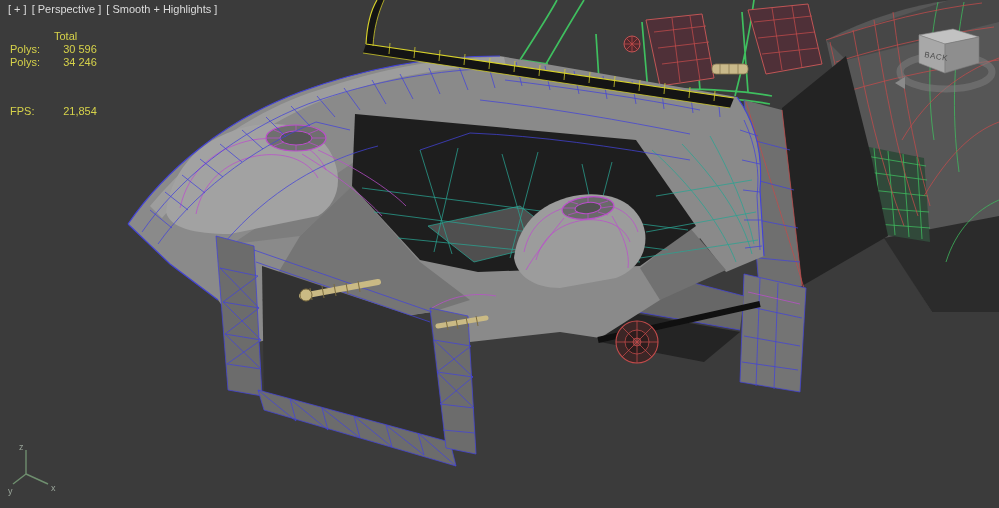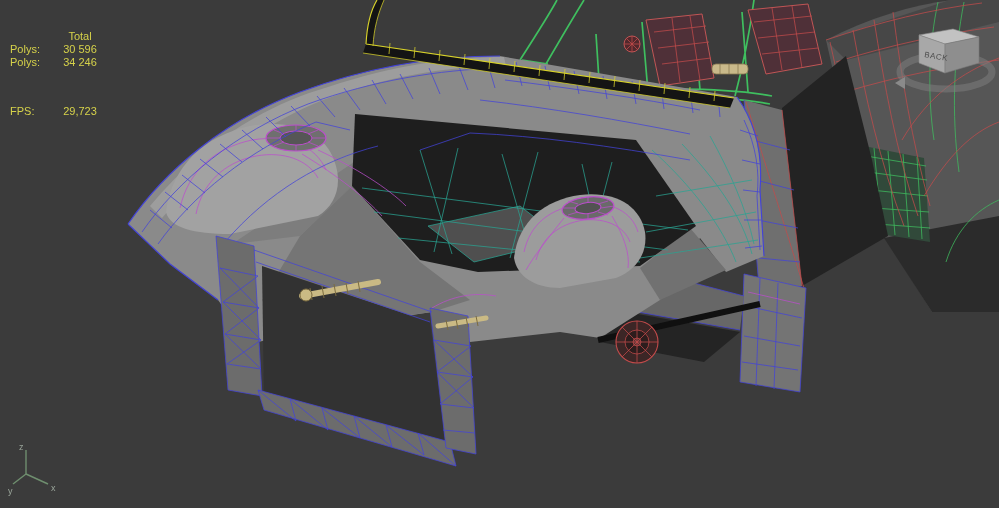--- a/index.html
+++ b/index.html
@@ -16,21 +16,21 @@
   .nf{fill:none}
   .wb{stroke:var(--wire-blue)} .wp{stroke:var(--wire-purple)} .wt{stroke:var(--wire-teal)}
   .wg{stroke:var(--wire-green)} .wr{stroke:var(--wire-red)} .wy{stroke:var(--wire-yellow)}
   .thin{stroke-width:.75} .w1{stroke-width:1.15} .w2{stroke-width:1.7}
   
   .viewport-label{position:absolute;top:3px;left:8px;font-size:11px;color:var(--label-text);white-space:nowrap}
   .viewport-label .vl{margin-right:5px;cursor:default}
   .stats{position:absolute;top:30px;left:10px;color:var(--stats-text);font-size:11px}
   .stats-grid{display:grid;grid-template-columns:44px 52px;line-height:13px}
   .s-value{text-align:center}
-  .s-total{text-align:center}
+  .s-total{text-align:left}
   .fps-row{margin-top:36px}
   .vc-text{font-size:8px;fill:#4f4f4f;letter-spacing:.5px}
   .ax-text{font-size:9px;fill:#9aa59a}
 </style>
 </head>
 <body>
 
 <div class="viewport">
 
   <svg class="scene" viewBox="0 0 999 508">
@@ -158,29 +158,32 @@
     <g transform="translate(8,438)">
       <path d="M18,36 L18,12" stroke="#6f8f6f" stroke-width="1.4"></path>
       <path d="M18,36 L40,46" stroke="#6f8f6f" stroke-width="1.4"></path>
       <path d="M18,36 L5,46" stroke="#6f8f6f" stroke-width="1.4"></path>
       <text x="11" y="12" class="ax-text">z</text>
       <text x="43" y="53" class="ax-text">x</text>
       <text x="0" y="56" class="ax-text">y</text>
     </g>
   </svg>
 
+  <div class="viewport-label">
+    <span class="vl">[ + ]</span><span class="vl">[ Perspective ]</span><span class="vl">[ Smooth + Highlights ]</span>
+  </div>
 
   <div class="stats">
     <div class="stats-grid">
       <span class="s-label"></span>
       <span class="s-total">Total</span>
       <span class="s-label">Polys:</span>
       <span class="s-value">30 596</span>
       <span class="s-label">Polys:</span>
       <span class="s-value">34 246</span>
     </div>
     <div class="stats-grid fps-row">
       <span class="s-label">FPS:</span>
-      <span class="s-value">29,723</span>
+      <span class="s-value">21,854</span>
     </div>
   </div>
 
 </div>
 
 </body></html>

